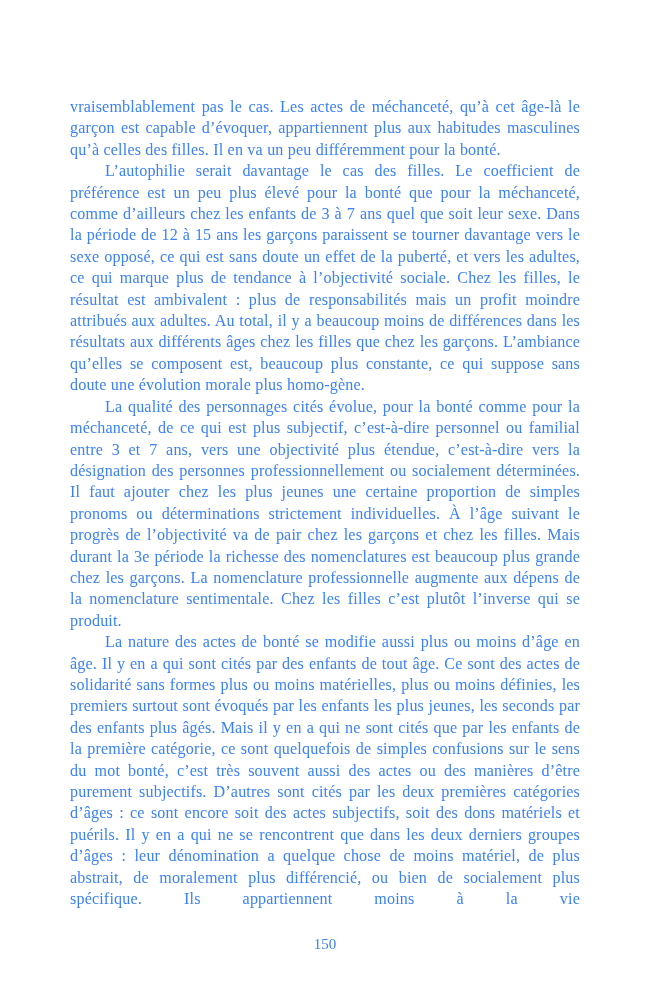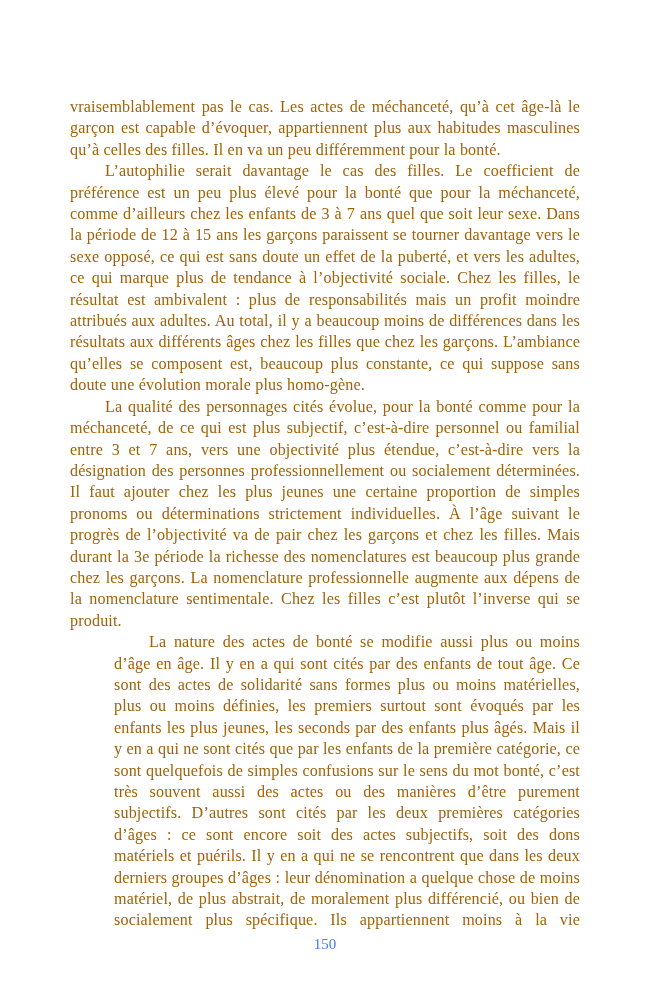--- a/index.html
+++ b/index.html
@@ -36,33 +36,32 @@
 
   .para {
     margin: 0;
     padding: 0;
     text-align: justify;
     text-justify: inter-word;
     font-size: 16.1px;
     line-height: 21.4px;
     letter-spacing: 0.01em;
     word-spacing: 0.005em;
-    color: #a16207;
+    color: #3b82f6;
     hyphens: none;
     -webkit-hyphens: none;
   }
 
   .para.indent {
     text-indent: 35px;
   }
 
   
   .para.justify-last {
     text-align-last: justify;
-    margin-left: 44px;
   }
 
   #folio {
     position: absolute;
     left: 0;
     top: 935px;
     width: 650px;
     text-align: center;
     font-size: 15px;
     line-height: 18px;

